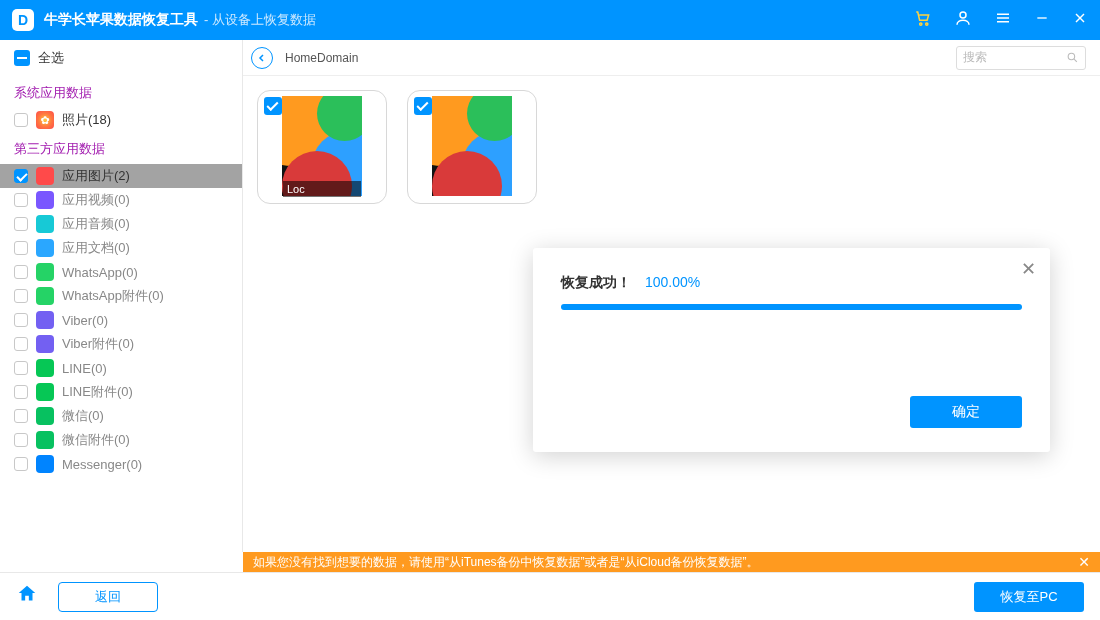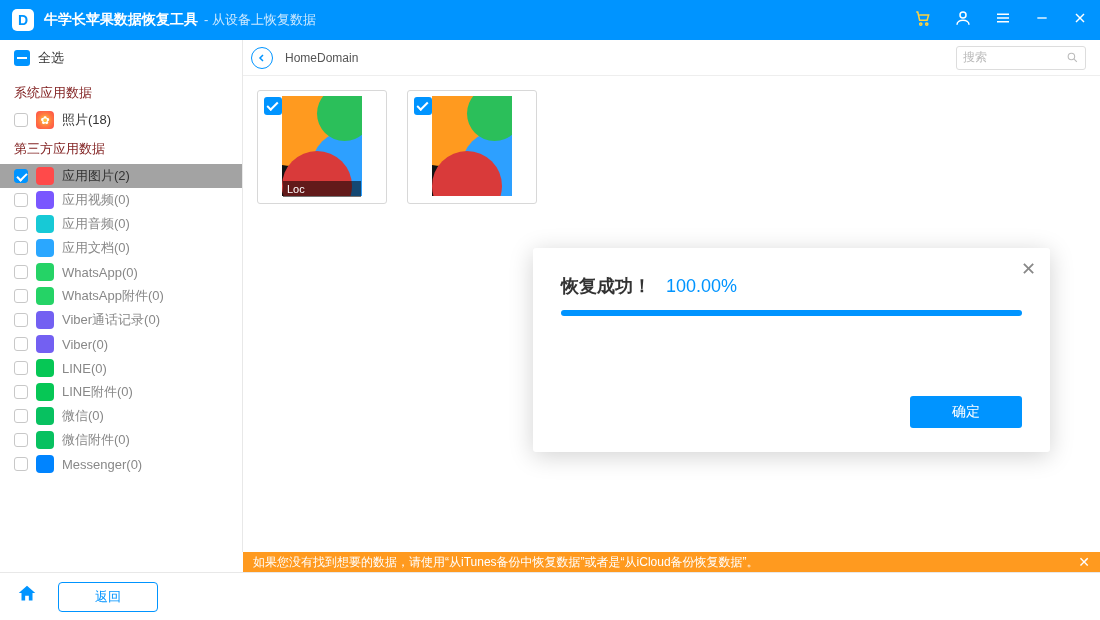--- a/index.html
+++ b/index.html
@@ -26,21 +26,21 @@
 
   
   .sidebar { width: 243px; border-right: 1px solid #e8e8e8; display:flex; flex-direction:column; }
   .select-all { height: 36px; display:flex; align-items:center; padding: 0 14px; font-size: 13px; color:#333; }
   .select-all .sa-icon {
     width:16px; height:16px; background:#0094ff; border-radius:3px; margin-right:8px; position:relative;
   }
   .select-all .sa-icon::before {
     content:""; position:absolute; left:3px; top:7px; width:10px; height:2px; background:#fff;
   }
-  .section-label { font-size: 13px; color:#7f1d1d; padding: 8px 14px 6px; font-family: Liberation Mono, monospace; }
+  .section-label { font-size: 13px; color:#a21caf; padding: 8px 14px 6px; font-family: Liberation Mono, monospace; }
   .cat-item {
     display:flex; align-items:center; height:24px; padding: 0 14px; font-size:13px; color:#888;
   }
   .cat-item .cb {
     width:14px; height:14px; border:1px solid #c8c8c8; border-radius:3px; margin-right:8px; background:#fff;
   }
   .cat-item.checked .cb { background:#0094ff; border-color:#0094ff; position:relative; }
   .cat-item.checked .cb::after {
     content:""; position:absolute; left:2px; top:3px; width:8px; height:4px; border:2px solid #fff;
     border-top:none; border-right:none; transform:rotate(-45deg);
@@ -59,21 +59,21 @@
   .back-circle {
     width:22px; height:22px; border:1.5px solid #0094ff; border-radius:50%; display:flex; align-items:center;
     justify-content:center; margin-right:12px; color:#0094ff;
   }
   .search-box {
     width:130px; height:24px; border:1px solid #ddd; border-radius:3px; display:flex; align-items:center;
     padding:0 6px; color:#bbb; font-size:12px; justify-content:space-between;
   }
 
   .thumbs { padding:14px; display:flex; gap:20px; }
-  .thumb { width:130px; height:114px; border:1px solid #d8d8d8; border-radius:3px; padding:5px; position:relative; }
+  .thumb { width:130px; height:114px; border:1px solid #d8d8d8; border-radius:13px; padding:5px; position:relative; }
   .thumb .tcb {
     position:absolute; top:6px; left:6px; width:18px; height:18px; background:#0094ff; border-radius:3px; z-index:2;
   }
   .thumb .tcb::after {
     content:""; position:absolute; left:3px; top:5px; width:9px; height:4px; border:2px solid #fff;
     border-top:none; border-right:none; transform:rotate(-45deg);
   }
   .thumb .img {
     width:80px; height:100px; margin:0 auto; background:#111; position:relative; overflow:hidden;
   }
@@ -84,21 +84,21 @@
     position:absolute; bottom:6px; left:25px; right:25px; height:16px; background:rgba(0,0,0,0.55);
     color:#fff; font-size:11px; padding:0 4px; line-height:16px; overflow:hidden;
   }
 
   
   .modal {
     position:absolute; left:290px; top:208px; width:517px; height:204px; background:#fff;
     box-shadow:0 4px 24px rgba(0,0,0,0.18); border-radius:3px; padding:26px 28px;
   }
   .modal .m-close { position:absolute; top:10px; right:14px; color:#888; font-size:18px; cursor:pointer; }
-  .modal .m-title { font-size:18px; color:#333; font-weight:bold; }
+  .modal .m-title { font-size:14px; color:#333; font-weight:bold; }
   .modal .m-title .pct { color:#0094ff; font-weight:normal; margin-left:10px; }
   .modal .m-bar { width:100%; height:6px; background:#0094ff; border-radius:3px; margin-top:12px; }
   .modal .m-count { font-size:13px; color:#444; margin-top:10px; }
   .modal .m-btn {
     position:absolute; right:28px; bottom:24px; width:112px; height:32px; background:#0094ff; color:#fff;
     border:none; border-radius:3px; font-size:14px; cursor:pointer;
   }
 
   
   .tipbar {
@@ -209,26 +209,26 @@
             <span>WhatsApp(0)</span>
           </div>
           <div class="cat-item">
             <span class="cb"></span>
             <span class="cat-icon" style="background:#25d366"></span>
             <span>WhatsApp附件(0)</span>
           </div>
           <div class="cat-item">
             <span class="cb"></span>
             <span class="cat-icon" style="background:#7360f2"></span>
-            <span>Viber通话记录(0)</span>
+            <span>Viber(0)</span>
           </div>
           <div class="cat-item">
             <span class="cb"></span>
             <span class="cat-icon" style="background:#7360f2"></span>
-            <span>Viber(0)</span>
+            <span>Viber附件(0)</span>
           </div>
           <div class="cat-item">
             <span class="cb"></span>
             <span class="cat-icon" style="background:#06c755"></span>
             <span>LINE(0)</span>
           </div>
           <div class="cat-item">
             <span class="cb"></span>
             <span class="cat-icon" style="background:#06c755"></span>
             <span>LINE附件(0)</span>
@@ -309,15 +309,16 @@
     <span class="tip-close">✕</span>
   </div>
 
   <div class="footer">
     <span class="home-icon">
       <svg width="22" height="22" viewBox="0 0 24 24" fill="#0094ff">
           <path d="M12 3l9 8h-3v8h-4v-5h-4v5H6v-8H3z"></path>
         </svg>
     </span>
     <button class="back-btn">返回</button>
+    <button class="recover-btn">恢复至PC</button>
   </div>
 
 </div>
 
 </body></html>

